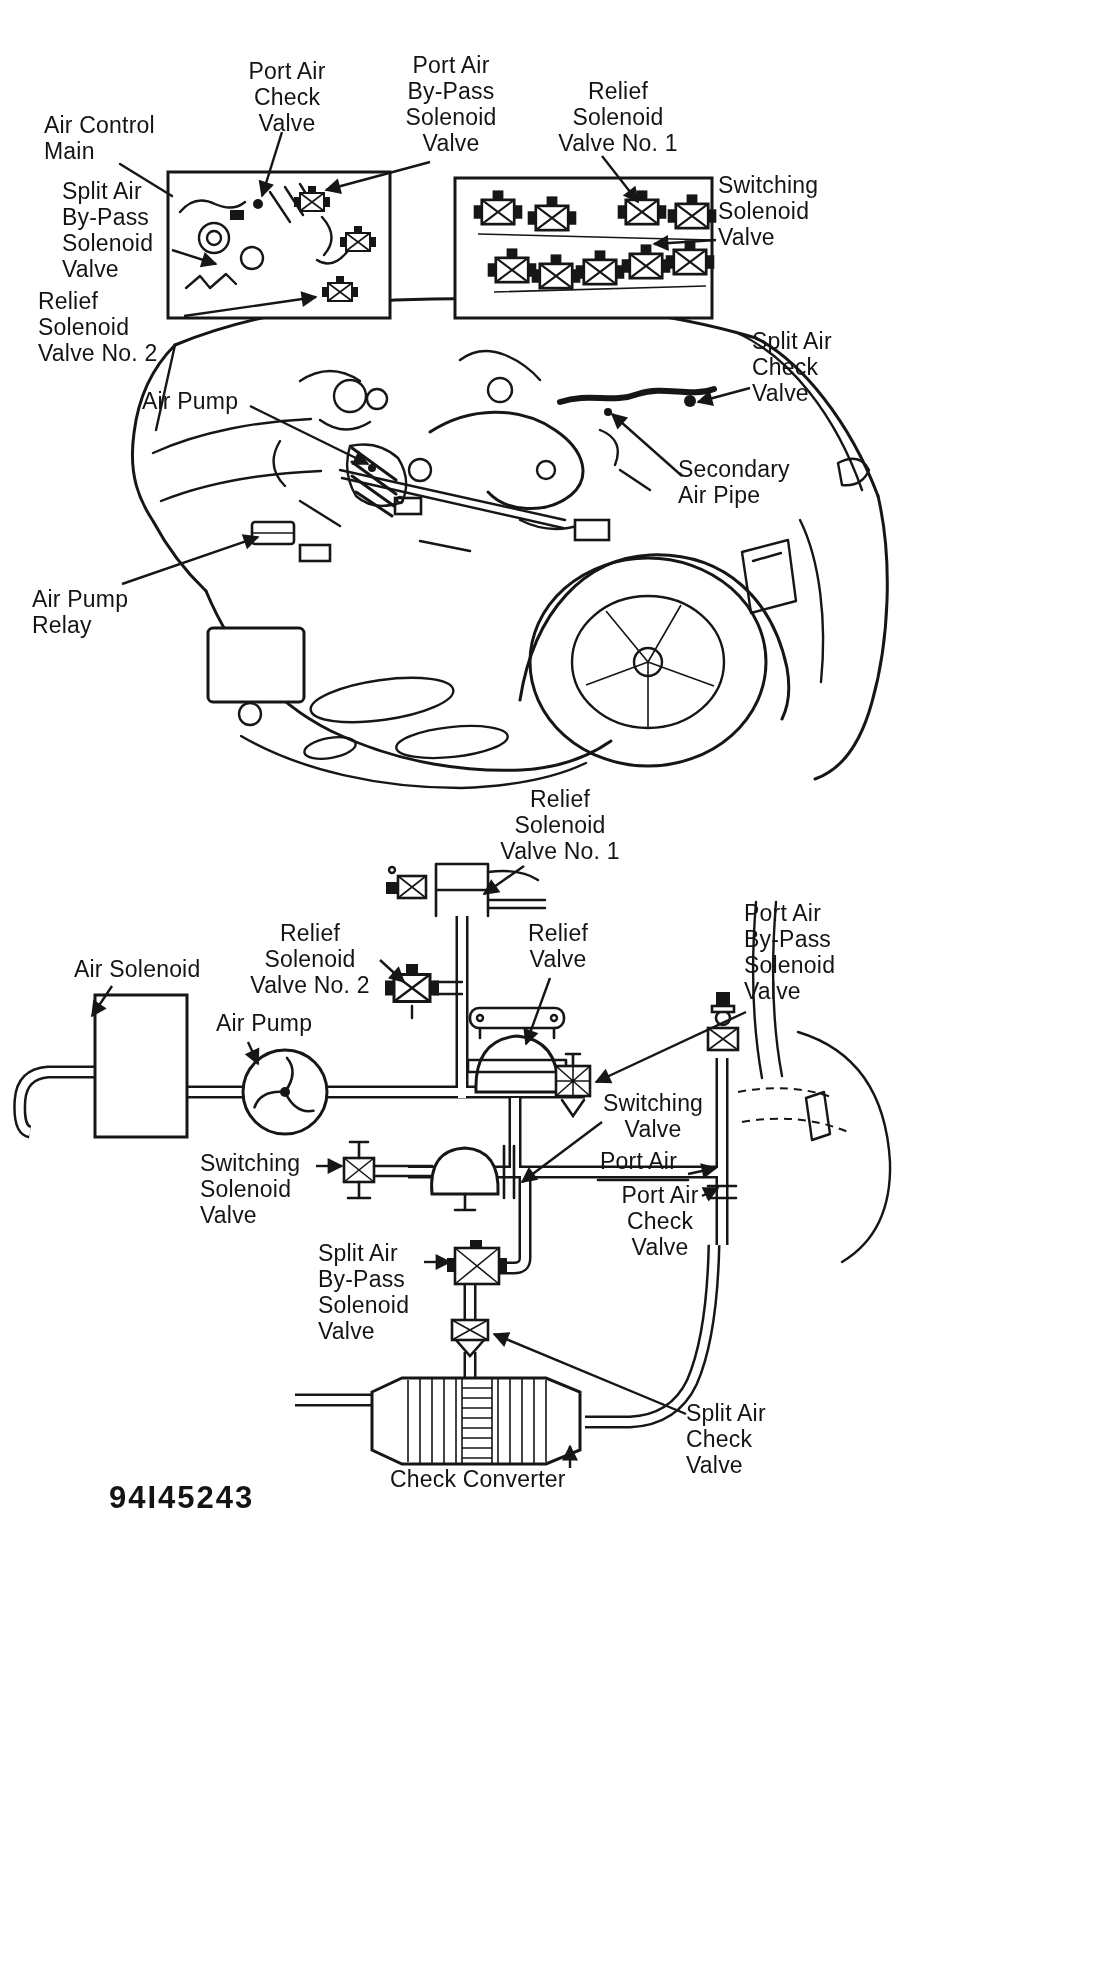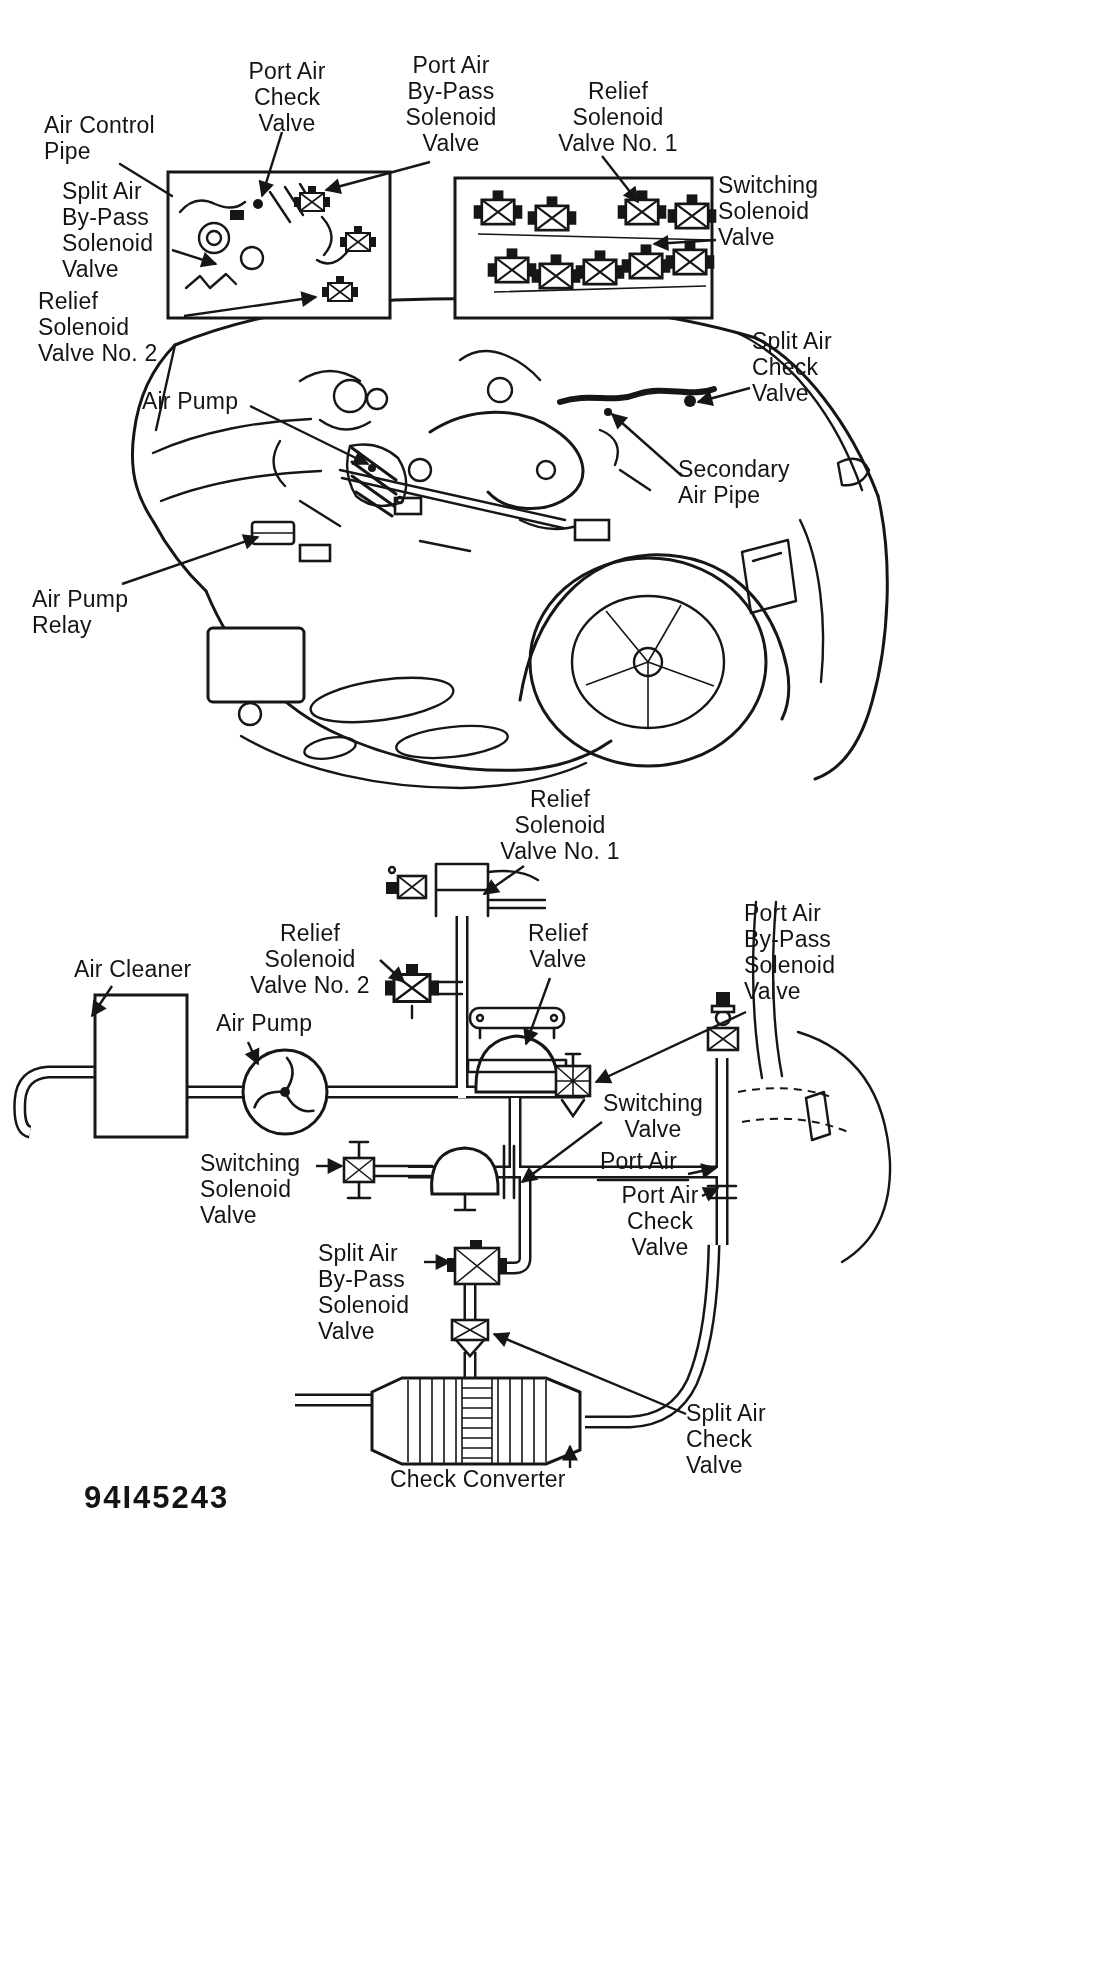--- a/index.html
+++ b/index.html
@@ -9,20 +9,21 @@
     font-family:"Liberation Sans", sans-serif;color:#141414;
   }
   .art{position:absolute;left:0;top:0;}
   .lbl{
     position:absolute;font-size:23px;line-height:26px;
     white-space:pre-line;letter-spacing:.2px;
   }
   .fig{
     position:absolute;font-size:31px;font-weight:700;letter-spacing:2px;
     font-family:"Liberation Sans", sans-serif;
+    margin-left:25px;
   }
   
   .ln{fill:none;stroke:#161616;stroke-width:2.4;stroke-linecap:round;stroke-linejoin:round}
   .ln25{fill:none;stroke:#161616;stroke-width:2.6;stroke-linecap:round}
   .ln3{fill:none;stroke:#161616;stroke-width:3;stroke-linecap:round;stroke-linejoin:round}
   .thin{fill:none;stroke:#161616;stroke-width:1.6}
   .leader{fill:none;stroke:#161616;stroke-width:2.4;marker-end:url(#ah)}
   .pipeO{fill:none;stroke:#161616;stroke-width:13;stroke-linejoin:round}
   .pipeI{fill:none;stroke:#ffffff;stroke-width:8;stroke-linejoin:round}
   .wfill{fill:#ffffff;stroke:#161616;stroke-width:2.6}
@@ -294,21 +295,21 @@
         <path class="leader" d="M 702,1196 L 718,1188"></path>
         <path class="leader" d="M 316,1166 L 342,1166"></path>
         <path class="leader" d="M 424,1262 L 450,1262"></path>
         <path class="leader" d="M 686,1414 L 494,1334"></path>
         <path class="leader" d="M 570,1468 L 570,1446"></path>
       </g>
     </g>
   </svg>
 
   <div class="lbl" style="left:44px;top:112px">Air Control
-Pipe</div>
+Main</div>
   <div class="lbl" style="left:232px;top:58px;width:110px;text-align:center">Port Air
 Check
 Valve</div>
   <div class="lbl" style="left:392px;top:52px;width:118px;text-align:center">Port Air
 By-Pass
 Solenoid
 Valve</div>
   <div class="lbl" style="left:552px;top:78px;width:132px;text-align:center">Relief
 Solenoid
 Valve No. 1</div>
@@ -336,21 +337,21 @@
 Valve No. 1</div>
   <div class="lbl" style="left:244px;top:920px;width:132px;text-align:center">Relief
 Solenoid
 Valve No. 2</div>
   <div class="lbl" style="left:522px;top:920px;width:72px;text-align:center">Relief
 Valve</div>
   <div class="lbl" style="left:744px;top:900px">Port Air
 By-Pass
 Solenoid
 Valve</div>
-  <div class="lbl" style="left:74px;top:956px">Air Cleaner</div>
+  <div class="lbl" style="left:74px;top:956px">Air Solenoid</div>
   <div class="lbl" style="left:216px;top:1010px">Air Pump</div>
   <div class="lbl" style="left:600px;top:1090px;width:106px;text-align:center">Switching
 Valve</div>
   <div class="lbl" style="left:600px;top:1148px">Port Air</div>
   <div class="lbl" style="left:598px;top:1182px;width:124px;text-align:center">Port Air
 Check Valve</div>
   <div class="lbl" style="left:200px;top:1150px">Switching
 Solenoid
 Valve</div>
   <div class="lbl" style="left:318px;top:1240px">Split Air

